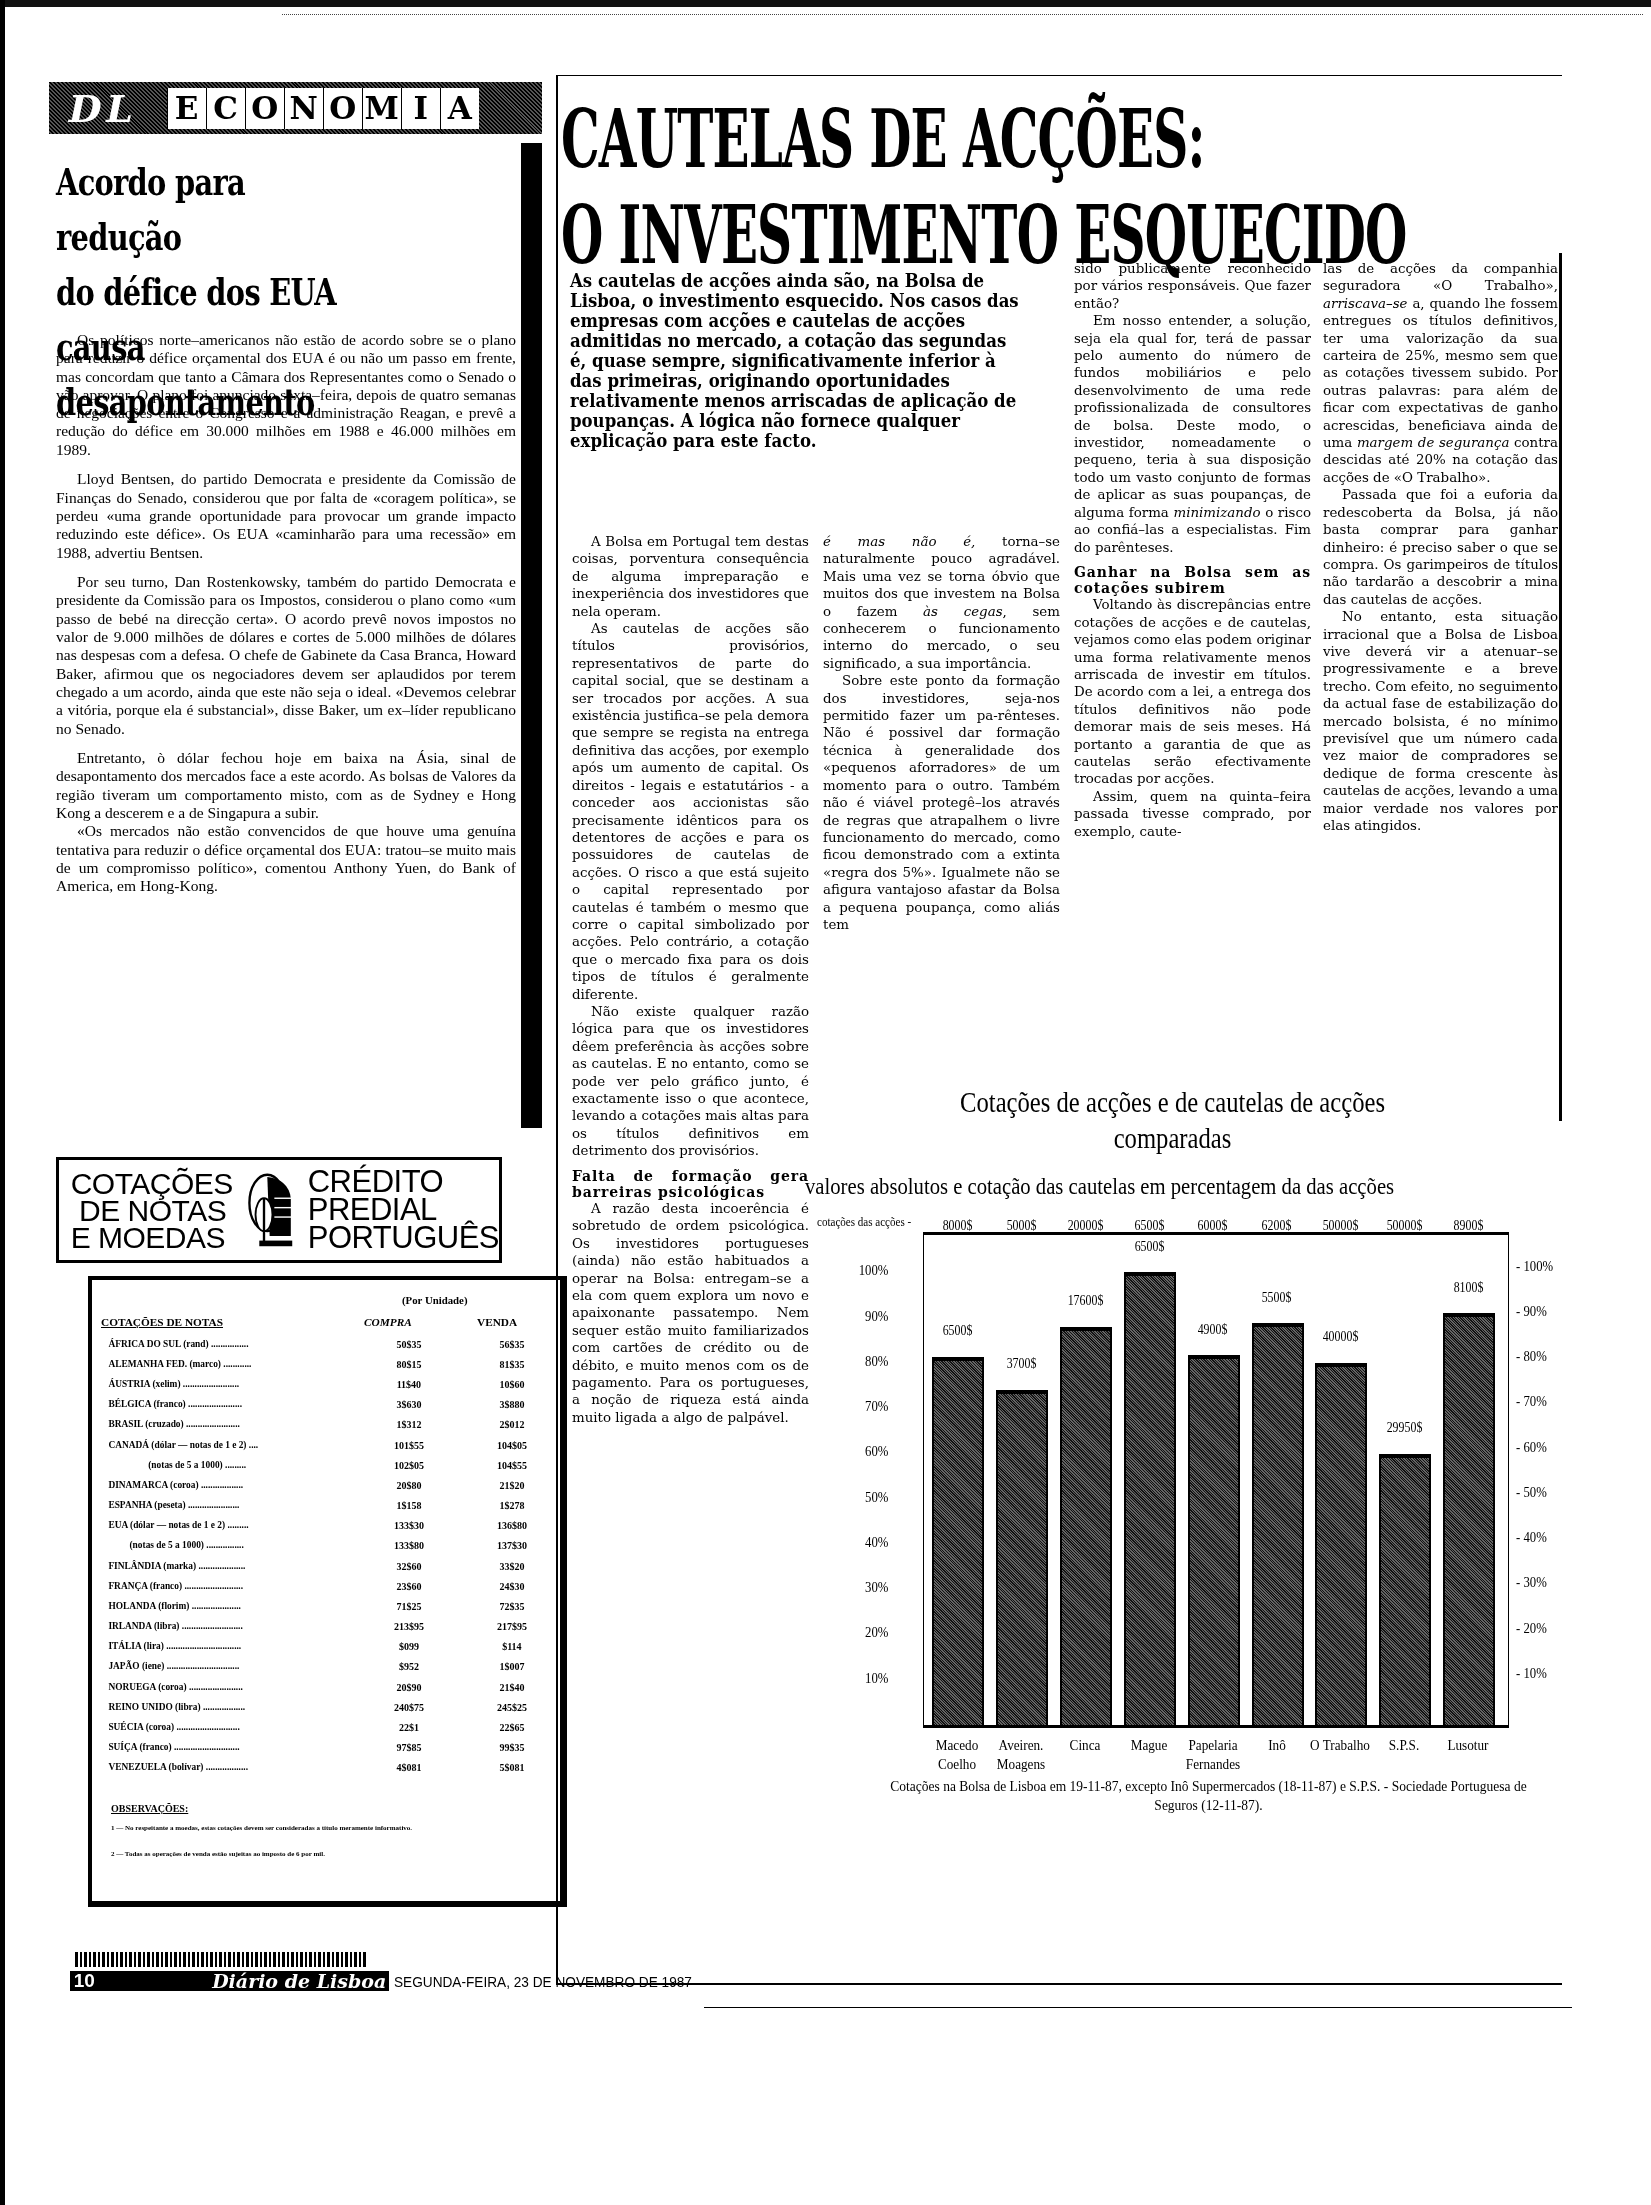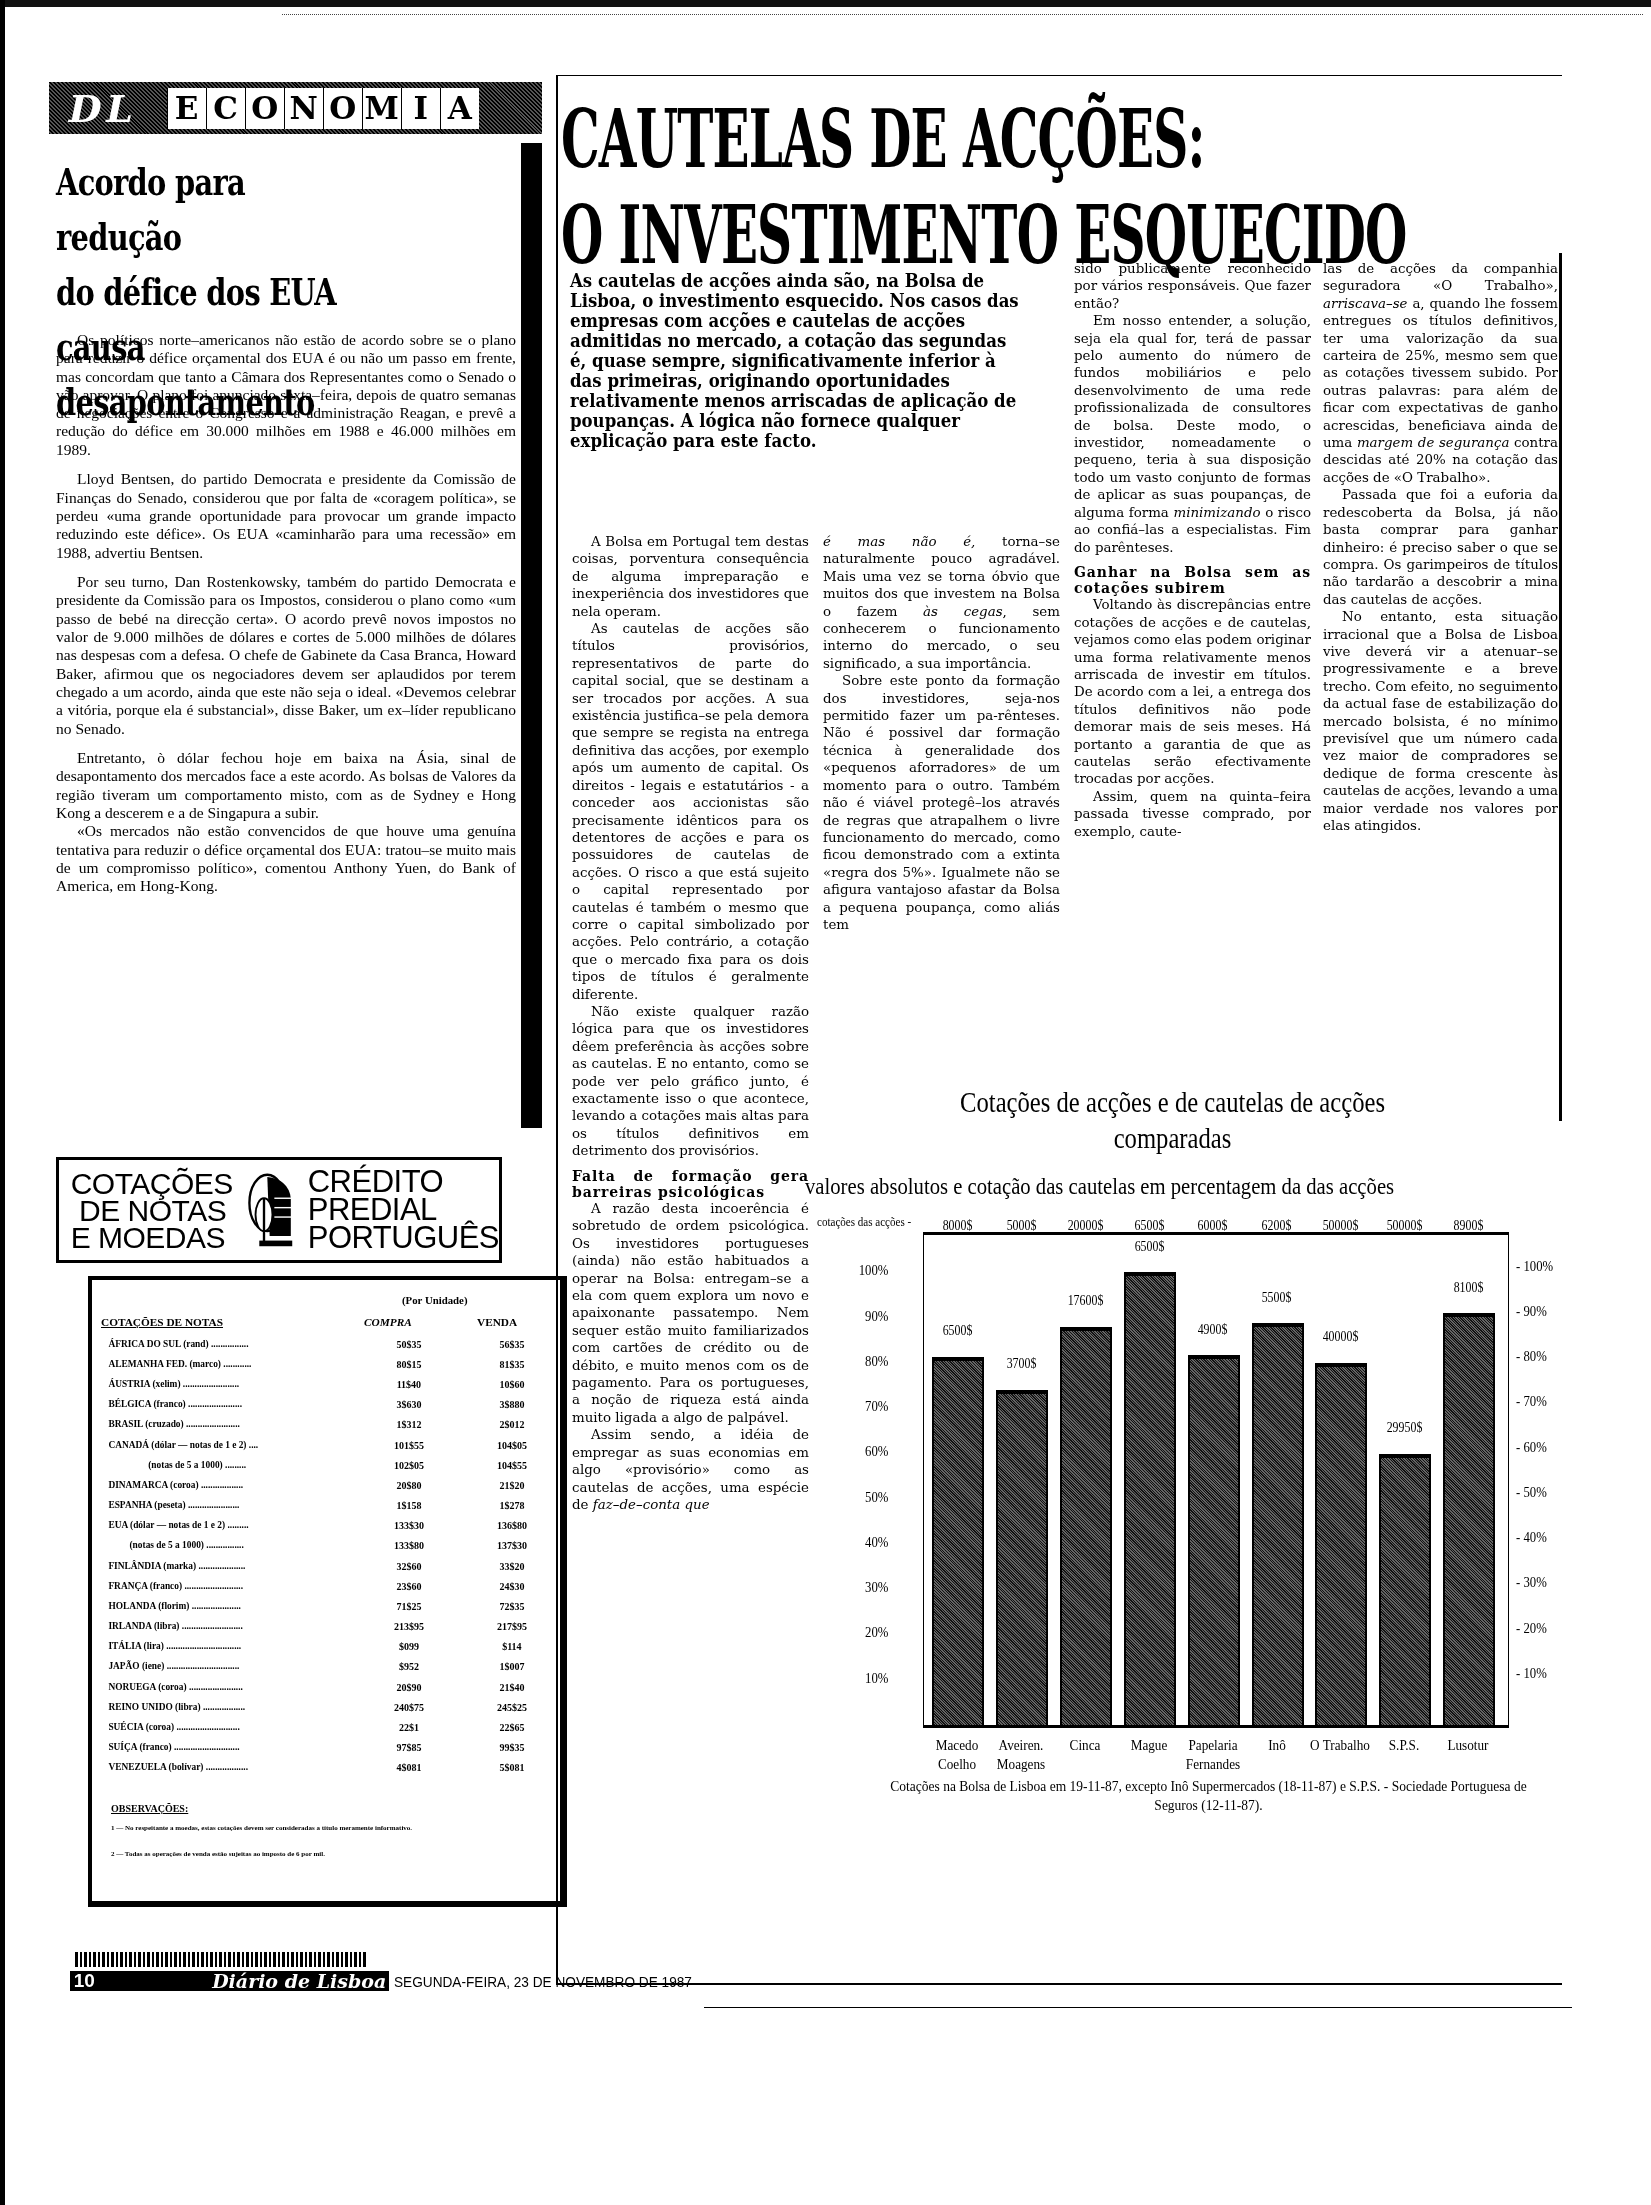--- a/index.html
+++ b/index.html
@@ -266,21 +266,20 @@
 <div class="abs lead">
   <span>As cautelas de acções ainda são, na Bolsa de Lisboa, o investimento esquecido. Nos casos das empresas com acções e cautelas de acções admitidas no mercado, a cotação das segundas é, quase sempre, significativamente inferior à das primeiras, originando oportunidades relativamente menos arriscadas de aplicação de poupanças. A lógica não fornece qualquer explicação para este facto.</span>
 </div>
 
 <div class="abs art-col" style="left:572px;top:533px;width:237px;">
   <p>A Bolsa em Portugal tem destas coisas, porventura consequência de alguma impreparação e inexperiência dos investidores que nela operam.</p>
   <p>As cautelas de acções são títulos provisórios, representativos de parte do capital social, que se destinam a ser trocados por acções. A sua existência justifica–se pela demora que sempre se regista na entrega definitiva das acções, por exemplo após um aumento de capital. Os direitos - legais e estatutários - a conceder aos accionistas são precisamente idênticos para os detentores de acções e para os possuidores de cautelas de acções. O risco a que está sujeito o capital representado por cautelas é também o mesmo que corre o capital simbolizado por acções. Pelo contrário, a cotação que o mercado fixa para os dois tipos de títulos é geralmente diferente.</p>
   <p>Não existe qualquer razão lógica para que os investidores dêem preferência às acções sobre as cautelas. E no entanto, como se pode ver pelo gráfico junto, é exactamente isso o que acontece, levando a cotações mais altas para os títulos definitivos em detrimento dos provisórios.</p>
   <h4>Falta de formação gera barreiras psicológicas</h4>
   <p>A razão desta incoerência é sobretudo de ordem psicológica. Os investidores portugueses (ainda) não estão habituados a operar na Bolsa: entregam–se a ela com quem explora um novo e apaixonante passatempo. Nem sequer estão muito familiarizados com cartões de crédito ou de débito, e muito menos com os de pagamento. Para os portugueses, a noção de riqueza está ainda muito ligada a algo de palpável.</p>
-  <p><span>Assim sendo, a idéia de empregar as suas economias em algo «provisório» como as cautelas de acções, uma espécie de </span><span class="it">faz–de–conta que</span></p>
 </div>
 
 <div class="abs art-col" style="left:823px;top:533px;width:237px;">
   <p style="text-indent:0"><span class="it">é mas não é,</span><span> torna–se naturalmente pouco agradável. Mais uma vez se torna óbvio que muitos dos que investem na Bolsa o fazem </span><span class="it">às cegas</span><span>, sem conhecerem o funcionamento interno do mercado, o seu significado, a sua importância.</span></p>
   <p>Sobre este ponto da formação dos investidores, seja-nos permitido fazer um pa-rênteses. Não é possivel dar formação técnica à generalidade dos «pequenos aforradores» de um momento para o outro. Também não é viável protegê–los através de regras que atrapalhem o livre funcionamento do mercado, como ficou demonstrado com a extinta «regra dos 5%». Igualmete não se afigura vantajoso afastar da Bolsa a pequena poupança, como aliás tem</p>
 </div>
 
 <div class="abs art-col" style="left:1074px;top:260px;width:237px;">
   <p style="text-indent:0">sido publicamente reconhecido por vários responsáveis. Que fazer então?</p>
   <p><span>Em nosso entender, a solução, seja ela qual for, terá de passar pelo aumento do número de fundos mobiliários e pelo desenvolvimento de uma rede profissionalizada de consultores de bolsa. Deste modo, o investidor, nomeadamente o pequeno, teria à sua disposição todo um vasto conjunto de formas de aplicar as suas poupanças, de alguma forma </span><span class="it">minimizando</span><span> o risco ao confiá–las a especialistas. Fim do parênteses.</span></p>

